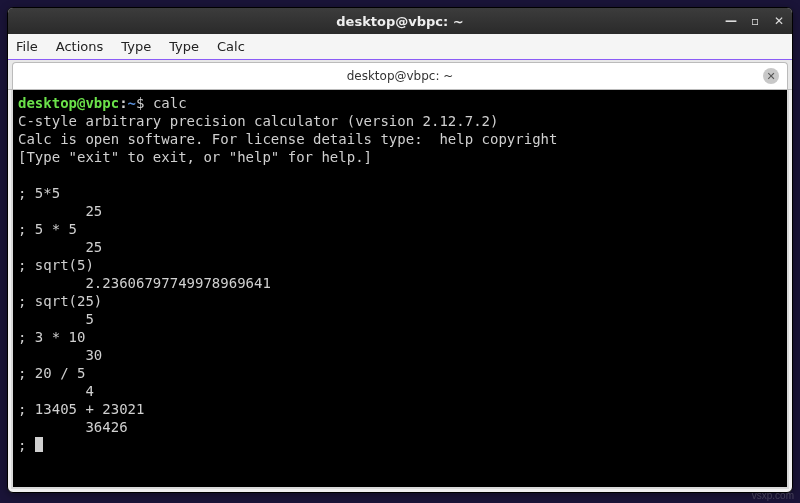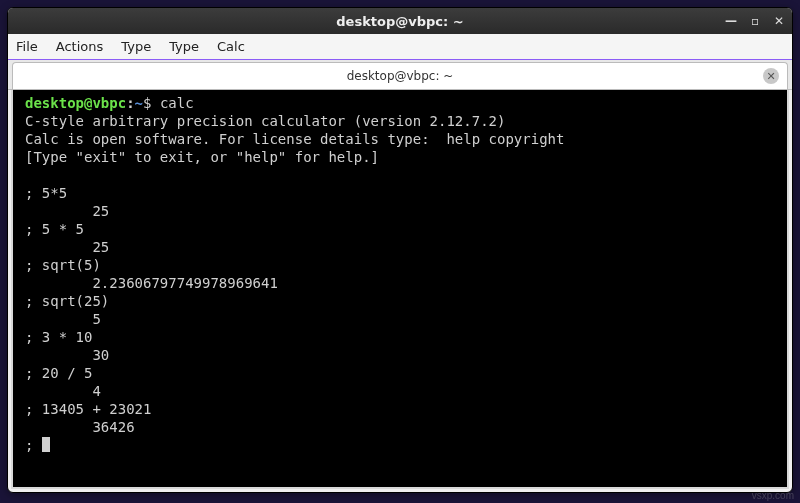--- a/index.html
+++ b/index.html
@@ -89,21 +89,21 @@
     font-size:11px;
     cursor:pointer;
   }
   .terminal {
     flex: 1;
     background: #000;
     color: #d0d0d0;
     font-family: "DejaVu Sans Mono","Liberation Mono",monospace;
     font-size: 14px;
     line-height: 18px;
-    padding: 4px 12px;
+    padding: 4px 5px;
     white-space: pre;
     overflow: hidden;
     border: 2px solid #d8d8d8;
     border-top: none;
     margin: 0 3px 3px 3px;
   }
   .pr-user { color: #6be24a; font-weight: bold; }
   .pr-colon { color: #d0d0d0; font-weight: bold; }
   .pr-path { color: #5a8fd8; font-weight: bold; }
   .pr-dollar { color: #d0d0d0; }

